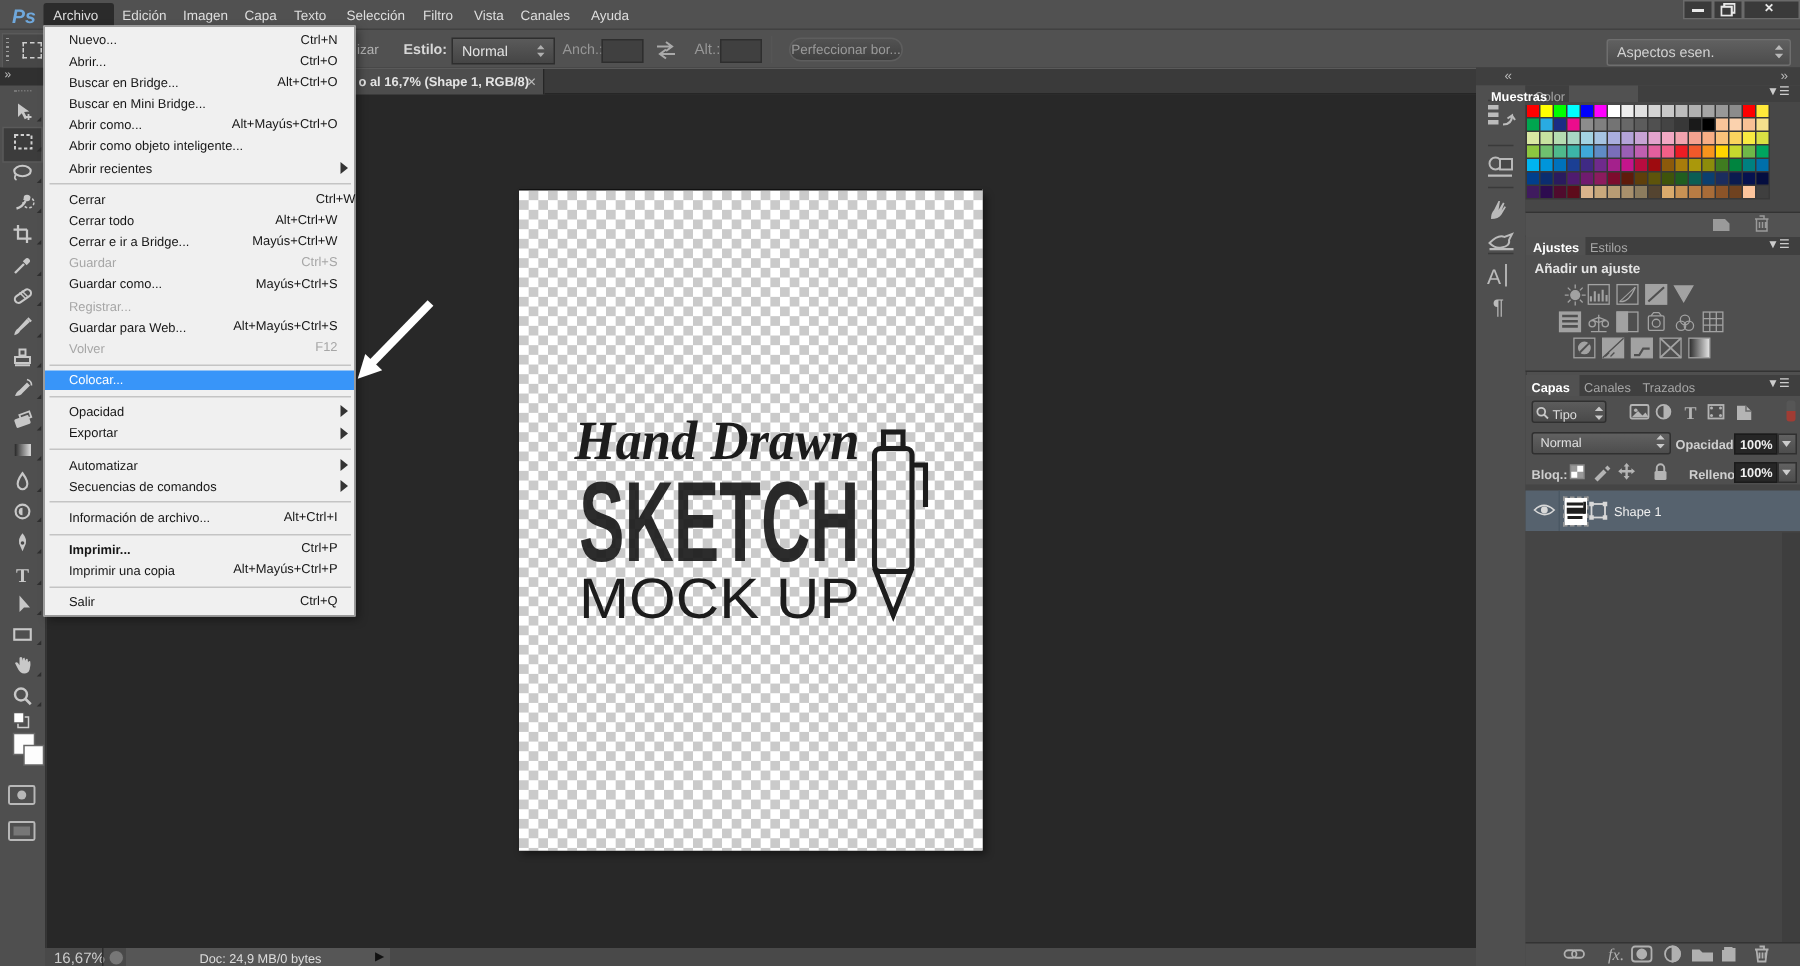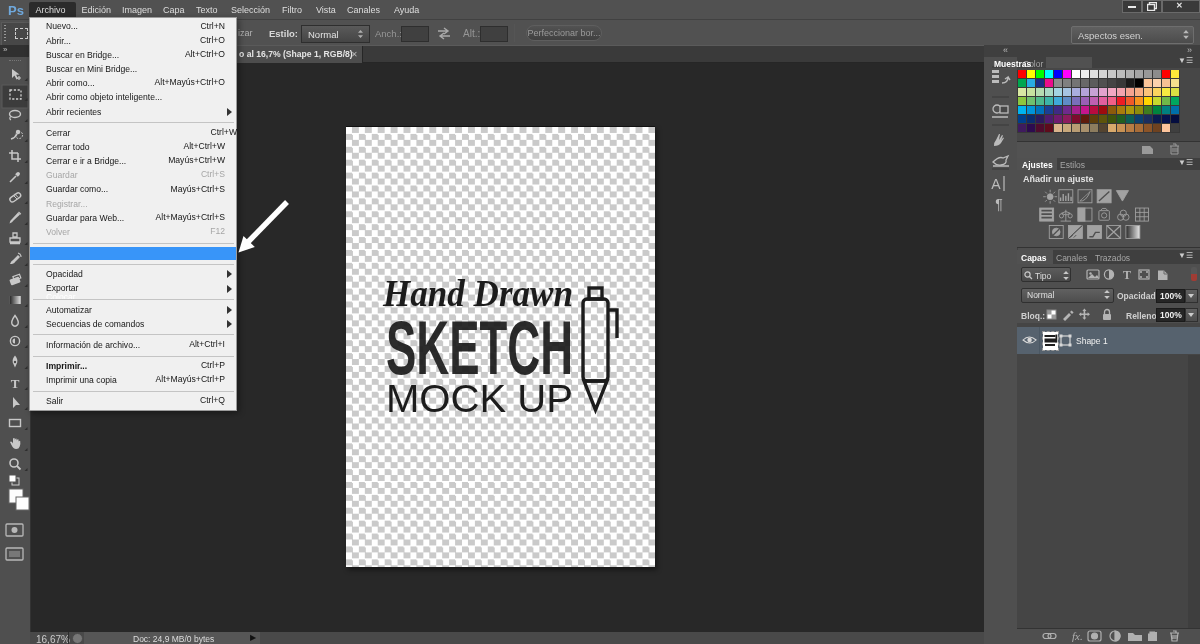--- a/index.html
+++ b/index.html
@@ -2,21 +2,21 @@
 <html><head><meta charset="utf-8">
 <style>
 html,body{margin:0;padding:0;}
 body{width:1200px;height:644px;position:relative;overflow:hidden;
  font-family:"Liberation Sans",sans-serif;background:#282828;}
 .abs{position:absolute;}
 .txt{white-space:nowrap;}
 </style></head><body>
 
 <div class="abs" style="left:0;top:0;width:1200px;height:20px;background:#515151;border-bottom:1px solid #414141;box-sizing:border-box;"></div>
-<div class="abs txt" style="left:8px;top:3px;font-size:13px;font-weight:bold;color:#6fa8dc;">Ps</div>
+<div class="abs txt" style="left:8px;top:3px;font-size:13px;font-weight:bold;color:#6fa8dc;font-style:italic;">Ps</div>
 <div class="abs" style="left:29px;top:2px;width:47px;height:17px;background:#2b2b2b;border-radius:2px;"></div>
 <div class="abs txt" style="left:35.5px;top:5px;font-size:9px;color:#dedede;">Archivo</div>
 <div class="abs txt" style="left:81.5px;top:5px;font-size:9px;color:#dedede;">Edición</div>
 <div class="abs txt" style="left:122px;top:5px;font-size:9px;color:#dedede;">Imagen</div>
 <div class="abs txt" style="left:163px;top:5px;font-size:9px;color:#dedede;">Capa</div>
 <div class="abs txt" style="left:196px;top:5px;font-size:9px;color:#dedede;">Texto</div>
 <div class="abs txt" style="left:231px;top:5px;font-size:9px;color:#dedede;">Selección</div>
 <div class="abs txt" style="left:282px;top:5px;font-size:9px;color:#dedede;">Filtro</div>
 <div class="abs txt" style="left:316px;top:5px;font-size:9px;color:#dedede;">Vista</div>
 <div class="abs txt" style="left:347px;top:5px;font-size:9px;color:#dedede;">Canales</div>
@@ -587,21 +587,21 @@
 <div class="abs txt" style="left:120px;top:169.4px;width:105px;font-size:8.6px;color:#a6a6a6;text-align:right;">Ctrl+S</div>
 <div class="abs txt" style="left:46px;top:184.4px;font-size:8.6px;color:#161616;">Guardar como...</div>
 <div class="abs txt" style="left:120px;top:183.6px;width:105px;font-size:8.6px;color:#161616;text-align:right;">Mayús+Ctrl+S</div>
 <div class="abs txt" style="left:46px;top:198.6px;font-size:8.6px;color:#a6a6a6;">Registrar...</div>
 <div class="abs txt" style="left:46px;top:212.8px;font-size:8.6px;color:#161616;">Guardar para Web...</div>
 <div class="abs txt" style="left:120px;top:212.0px;width:105px;font-size:8.6px;color:#161616;text-align:right;">Alt+Mayús+Ctrl+S</div>
 <div class="abs txt" style="left:46px;top:227.0px;font-size:8.6px;color:#a6a6a6;">Volver</div>
 <div class="abs txt" style="left:120px;top:226.2px;width:105px;font-size:8.6px;color:#a6a6a6;text-align:right;">F12</div>
 <div class="abs" style="left:33px;top:242.8px;width:201px;height:1px;background:#c4c4c4;"></div>
 <div class="abs" style="left:30px;top:246.7px;width:206px;height:13.2px;background:#3895f9;"></div>
-<div class="abs txt" style="left:46px;top:248.1px;font-size:8.6px;color:#ffffff;margin-top:44px;">Colocar...</div>
+<div class="abs txt" style="left:46px;top:248.1px;font-size:8.6px;color:#ffffff;">Colocar...</div>
 <div class="abs" style="left:33px;top:263.9px;width:201px;height:1px;background:#c4c4c4;"></div>
 <div class="abs txt" style="left:46px;top:269.2px;font-size:8.6px;color:#161616;">Opacidad</div>
 <div class="abs" style="left:227px;top:270.4px;width:0;height:0;border-left:5px solid #333;border-top:4px solid transparent;border-bottom:4px solid transparent;"></div>
 <div class="abs txt" style="left:46px;top:283.4px;font-size:8.6px;color:#161616;">Exportar</div>
 <div class="abs" style="left:227px;top:284.6px;width:0;height:0;border-left:5px solid #333;border-top:4px solid transparent;border-bottom:4px solid transparent;"></div>
 <div class="abs" style="left:33px;top:299.1px;width:201px;height:1px;background:#c4c4c4;"></div>
 <div class="abs txt" style="left:46px;top:304.5px;font-size:8.6px;color:#161616;">Automatizar</div>
 <div class="abs" style="left:227px;top:305.7px;width:0;height:0;border-left:5px solid #333;border-top:4px solid transparent;border-bottom:4px solid transparent;"></div>
 <div class="abs txt" style="left:46px;top:318.7px;font-size:8.6px;color:#161616;">Secuencias de comandos</div>
 <div class="abs" style="left:227px;top:319.9px;width:0;height:0;border-left:5px solid #333;border-top:4px solid transparent;border-bottom:4px solid transparent;"></div>

